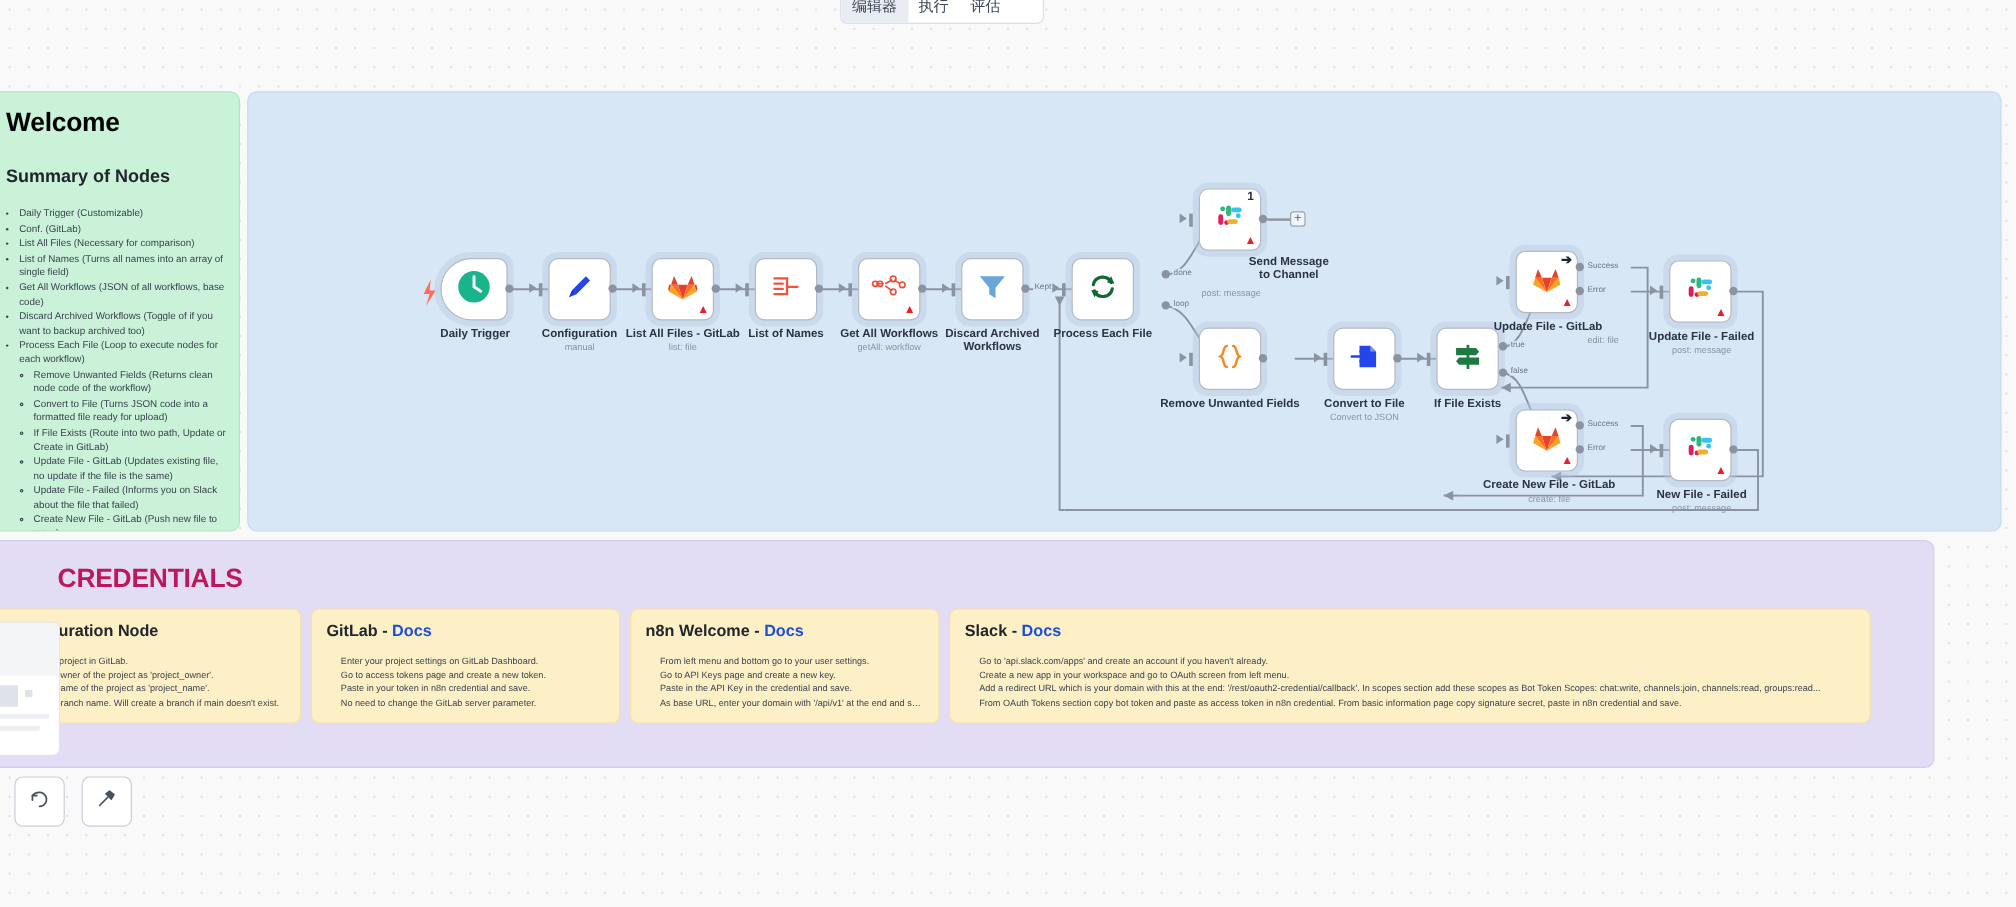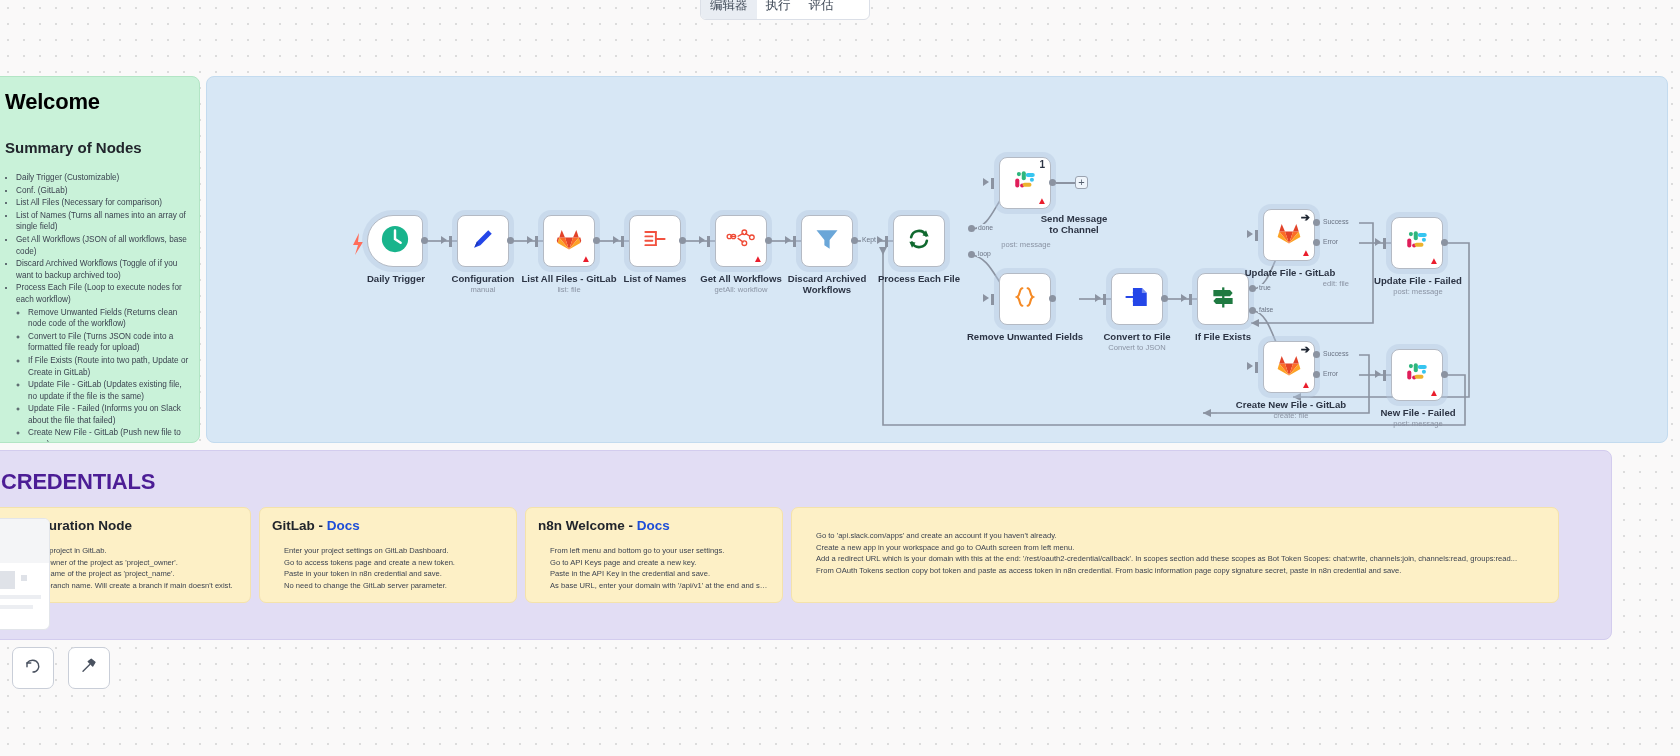--- a/index.html
+++ b/index.html
@@ -216,22 +216,23 @@
     width: 1620px; height: 190px;
     background: #e2ddf4;
     border: 1px solid #d3ccee;
     border-radius: 8px;
     padding: 10px 0 0 0;
   }
   #cred-band h2 {
     margin: 8px 0 0 8px;
     font-size: 22px;
     font-weight: 700;
-    color: #4c1d95;
+    color: #be185d;
     letter-spacing: -0.2px;
+    padding-left: 47px;
   }
   .cred-cards {
     position: absolute;
     left: 0; top: 56px;
     display: flex;
     gap: 8px;
     padding-left: 0;
   }
   .cred-card {
     background: #fdf0c6;
@@ -726,20 +727,23 @@
         </h3>
         <ul>
           <li>From left menu and bottom go to your user settings.</li>
           <li>Go to API Keys page and create a new key.</li>
           <li>Paste in the API Key in the credential and save.</li>
           <li>As base URL, enter your domain with '/api/v1' at the end and save.</li>
         </ul>
       </div>
 
       <div class="cred-card" id="card-slack">
+        <h3>
+          <span>Slack - </span><span class="docs">Docs</span>
+        </h3>
         <ul>
           <li>Go to 'api.slack.com/apps' and create an account if you haven't already.</li>
           <li>Create a new app in your workspace and go to OAuth screen from left menu.</li>
           <li>Add a redirect URL which is your domain with this at the end: '/rest/oauth2-credential/callback'. In scopes section add these scopes as Bot Token Scopes: chat:write, channels:join, channels:read, groups:read...</li>
           <li>From OAuth Tokens section copy bot token and paste as access token in n8n credential. From basic information page copy signature secret, paste in n8n credential and save.</li>
         </ul>
       </div>
 
     </div>
   </div>

